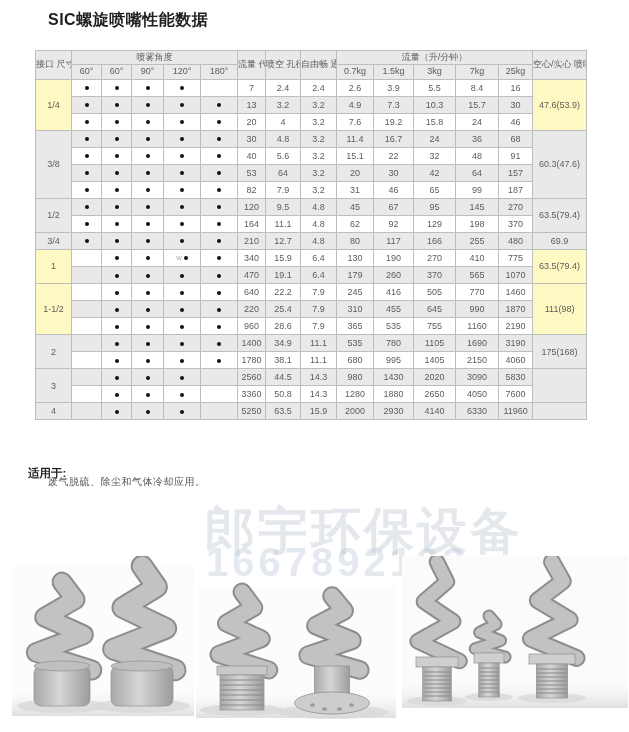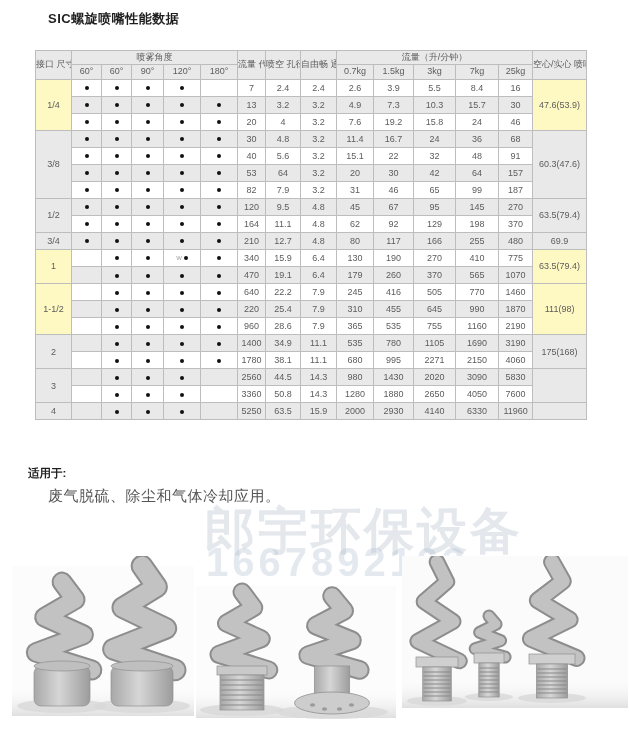--- a/index.html
+++ b/index.html
@@ -1,37 +1,37 @@
 <!DOCTYPE html>
 <html><head>
 <meta charset="utf-8">
 <style>
   * { margin:0; padding:0; box-sizing:border-box; }
   html,body { width:629px; height:732px; background:#ffffff; overflow:hidden;
     font-family:"Liberation Sans","DejaVu Sans",sans-serif; }
   .page { position:relative; width:629px; height:732px; background:#fff; }
 
-  .title { position:absolute; left:48px; top:10px; font-size:13px; font-weight:bold; color:#1f1f1f; letter-spacing:0.5px; }
+  .title { position:absolute; left:48px; top:10px; font-size:16px; font-weight:bold; color:#1f1f1f; letter-spacing:0.5px; }
 
   .spec-table { position:absolute; left:35px; top:50px; width:460px; border-collapse:collapse; table-layout:fixed; }
   .spec-table th, .spec-table td {
     border:1px solid #bdbdbd; text-align:center; vertical-align:middle;
     font-size:9px; color:#5c5c5c; font-weight:normal; padding:1px 0;
     overflow:hidden; white-space:nowrap;
   }
   .spec-table thead th { background:#e9e9e9; line-height:1.25; }
   .spec-table tbody td { height:16px; line-height:14px; }
   .spec-table tbody tr.stripe td { background:#e9e9e9; }
   .spec-table tbody td.span-cell { background:#fef9c3; }
   .spec-table { border:1px solid #a8a8a8; }
   .dot { display:inline-block; width:4px; height:4px; border-radius:50%; background:#111; vertical-align:middle; }
   .mark { font-size:6px; color:#9a9a9a; margin-right:2px; vertical-align:middle; }
 
   .applicable-title { position:absolute; left:20px; top:466px; font-size:11.5px; font-weight:bold; color:#1f1f1f;margin-left:8px; }
-  .applicable-text { position:absolute; left:48px; top:487px; font-size:15px; color:#555; letter-spacing:0.5px;font-family:Liberation Mono, monospace; }
+  .applicable-text { position:absolute; left:48px; top:475px; font-size:10px; color:#555; letter-spacing:0.5px;font-family:Liberation Mono, monospace; }
 
   .wm-company { position:absolute; left:205px; top:498px; font-size:50px; font-weight:bold;
     color:rgba(165,178,192,0.30); letter-spacing:3px; z-index:1; }
   .wm-phone { position:absolute; left:206px; top:540px; font-size:40px; font-weight:bold;
     color:rgba(170,188,205,0.32); letter-spacing:4px; z-index:1; }
 
   .photos { position:absolute; left:0; top:556px; width:629px; height:176px; z-index:2; }
 </style>
 </head>
 <body>
@@ -340,21 +340,21 @@
           <td></td>
           <td><span class="dot"></span></td>
           <td><span class="dot"></span></td>
           <td><span class="dot"></span></td>
           <td><span class="dot"></span></td>
           <td>1780</td>
           <td>38.1</td>
           <td>11.1</td>
           <td>680</td>
           <td>995</td>
-          <td>2271</td>
+          <td>1405</td>
           <td>2150</td>
           <td>4060</td>
         </tr>
         <tr class="stripe">
           <td class="span-cell" rowspan="2">3</td>
           <td></td>
           <td><span class="dot"></span></td>
           <td><span class="dot"></span></td>
           <td><span class="dot"></span></td>
           <td></td>

